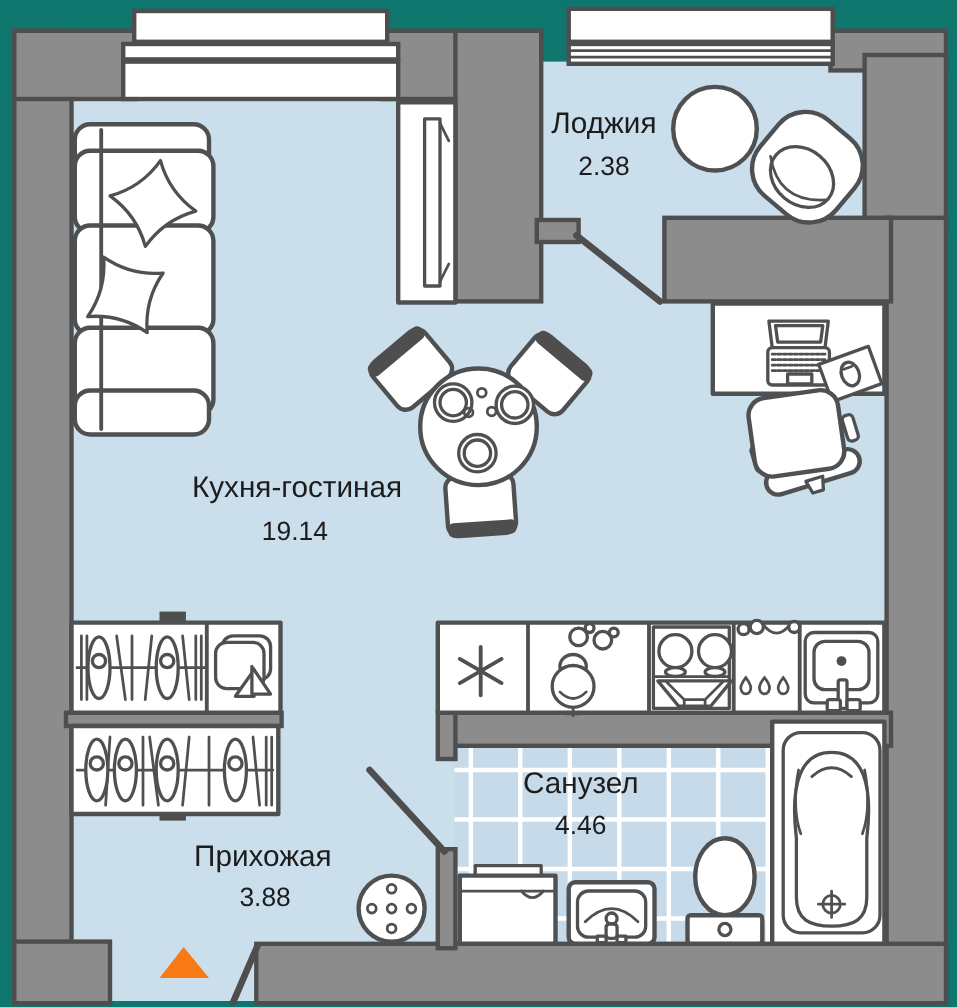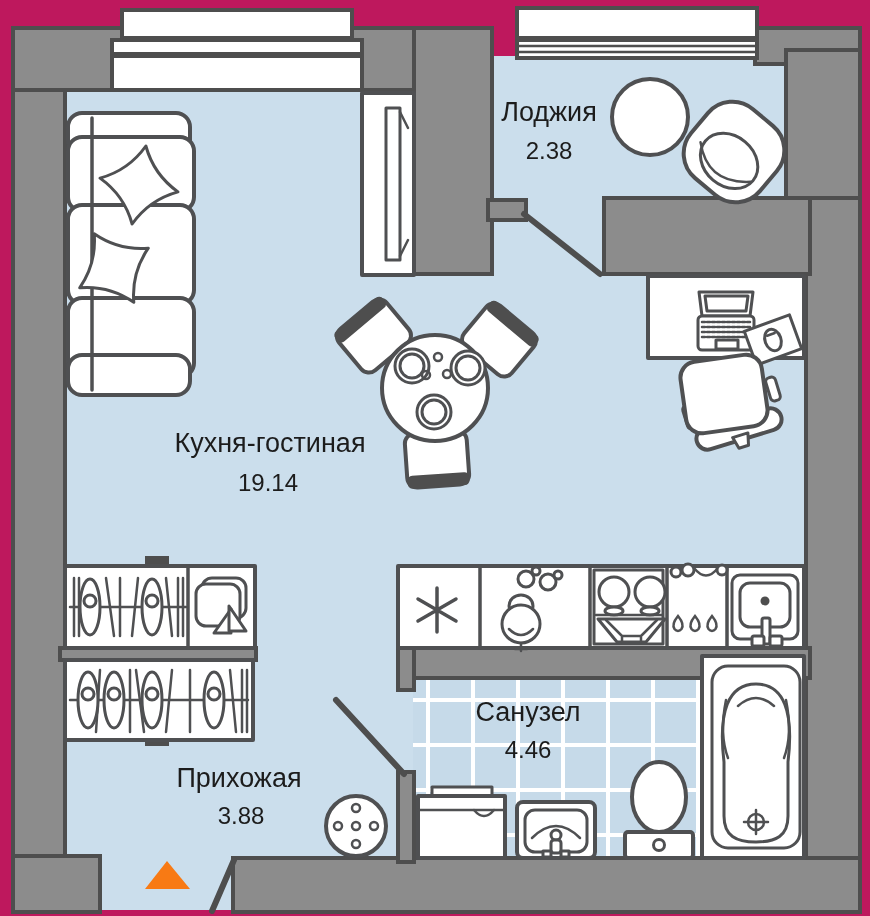--- a/index.html
+++ b/index.html
@@ -1,16 +1,16 @@
 <!DOCTYPE html>
 <html><head>
 <meta charset="utf-8">
 <style>
   html,body{margin:0;padding:0;background:#ffffff;}
-  .stage{width:870px;height:916px;position:relative;background:#be185d;overflow:hidden;
+  .stage{width:870px;height:916px;position:relative;background:#0f766e;overflow:hidden;
          font-family:"Liberation Sans", sans-serif;}
   svg{display:block;}
   .wall{fill:#8C8C8C;stroke:#4E4E4E;stroke-width:4;stroke-linejoin:miter;}
   .floor{fill:#CBDEEC;}
   .tilefloor{fill:#C6DAE9;}
   .grout{stroke:#FFFFFF;stroke-width:4;}
   .furn{fill:#FFFFFF;stroke:#4F5052;stroke-width:4;stroke-linejoin:round;stroke-linecap:round;}
   .furn3{fill:#FFFFFF;stroke:#4F5052;stroke-width:3;stroke-linejoin:round;stroke-linecap:round;}
   .ln{fill:none;stroke:#4F5052;stroke-width:3.5;stroke-linecap:round;stroke-linejoin:round;}
   .ln2{fill:none;stroke:#4F5052;stroke-width:2.5;stroke-linecap:round;}

